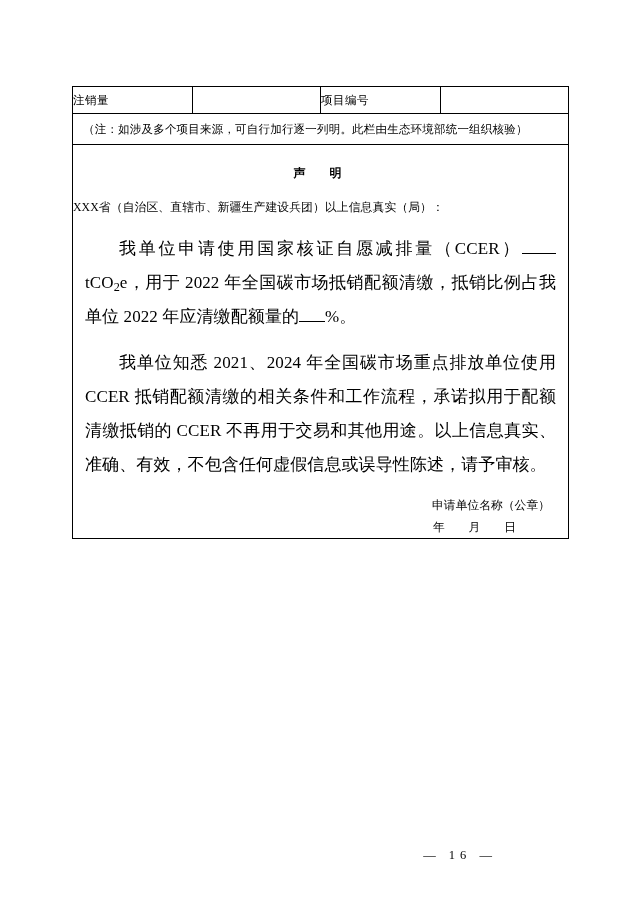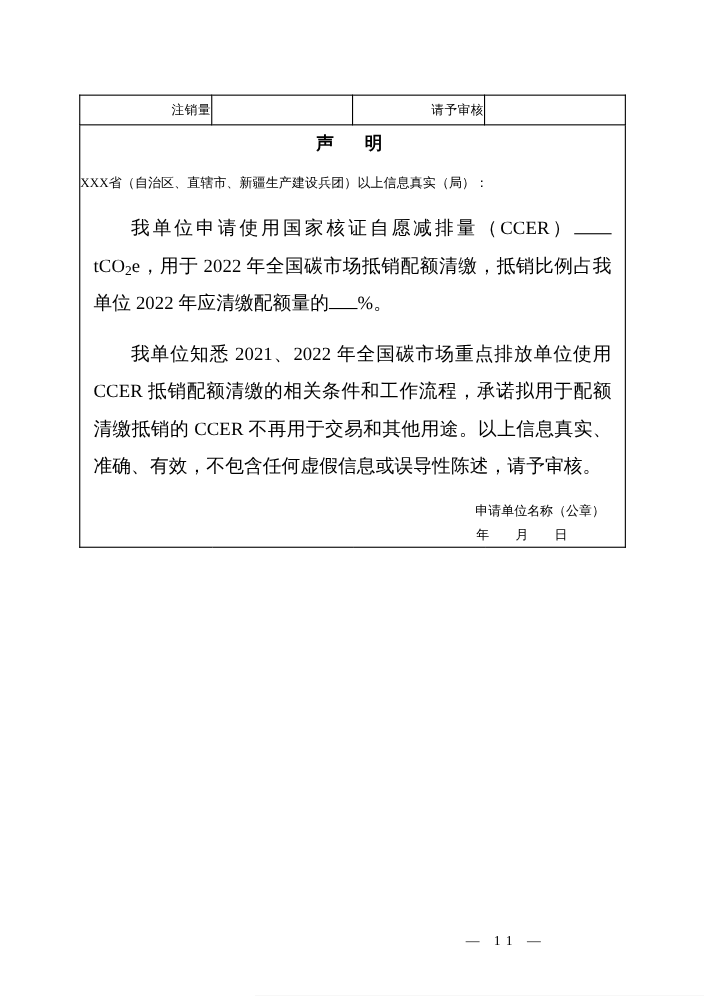--- a/index.html
+++ b/index.html
@@ -28,44 +28,44 @@
   }
   .doc-table td {
     border: 1px solid #000000;
     padding: 0;
     vertical-align: middle;
   }
   .cell-label {
     height: 26px;
     font-size: 11.5px;
     color: #000;
-    text-align: right;
+    text-align: left;
     letter-spacing: 0.5px;
   }
   .cell-blank {
     height: 26px;
   }
   .note-row td {
     height: 24px;
     font-size: 11.5px;
     padding: 3px 8px 3px 10px;
     text-align: left;
     letter-spacing: 0.2px;
   }
   .stmt-cell {
     padding: 14px 22px 26px 22px;
     height: 240px;
     vertical-align: top;
   }
   .stmt-title {
     text-align: center;
-    font-size: 16px;
+    font-size: 12px;
     font-weight: bold;
     letter-spacing: 6px;
-    margin: 6px 0 14px 0;
+    margin: 20px 0 14px 0;
   }
   .stmt-line {
     font-size: 11.8px;
     line-height: 2.0;
     color: #000;
     text-align: justify;
     letter-spacing: 0.1px;
   }
   .stmt-para {
     font-size: 17px;
@@ -129,43 +129,46 @@
     <colgroup>
       <col style="width:120px">
       <col style="width:128px">
       <col style="width:120px">
       <col style="width:128px">
     </colgroup>
     <tbody>
       <tr>
         <td class="cell-label">注销量</td>
         <td class="cell-blank"></td>
-        <td class="cell-label">请予审核</td>
+        <td class="cell-label">项目编号</td>
         <td class="cell-blank"></td>
+      </tr>
+      <tr class="note-row">
+        <td colspan="4">（注：如涉及多个项目来源，可自行加行逐一列明。此栏由生态环境部统一组织核验）</td>
       </tr>
       <tr>
         <td colspan="4" class="stmt-cell">
 
           <div class="stmt-title">声　明</div>
 
           <div class="stmt-line">
             <span class="u-line">XXX</span><span>省（自治区、直辖市、新疆生产建设兵团）以上信息真实（局）：</span>
           </div>
 
           <p class="stmt-para">
             <span>我单位申请使用国家核证自愿减排量（CCER）</span><span class="blank-fill"></span><span>tCO</span><sub>2</sub><span>e，用于 2022 年全国碳市场抵销配额清缴，抵销比例占我单位 2022 年应清缴配额量的</span><span class="blank-fill-sm"></span><span>%。</span>
           </p>
 
-          <p class="stmt-para">我单位知悉 2021、2022 年全国碳市场重点排放单位使用 CCER 抵销配额清缴的相关条件和工作流程，承诺拟用于配额清缴抵销的 CCER 不再用于交易和其他用途。以上信息真实、准确、有效，不包含任何虚假信息或误导性陈述，请予审核。</p>
+          <p class="stmt-para">我单位知悉 2021、2024 年全国碳市场重点排放单位使用 CCER 抵销配额清缴的相关条件和工作流程，承诺拟用于配额清缴抵销的 CCER 不再用于交易和其他用途。以上信息真实、准确、有效，不包含任何虚假信息或误导性陈述，请予审核。</p>
 
           <div class="sign-block">
             <div>申请单位名称（公章）</div>
             <div class="sign-date">年　月　日</div>
           </div>
 
         </td>
       </tr>
     </tbody>
   </table>
 
-  <div class="footer">— 11 —</div>
+  <div class="footer">— 16 —</div>
 
 </div>
 
 </body></html>

